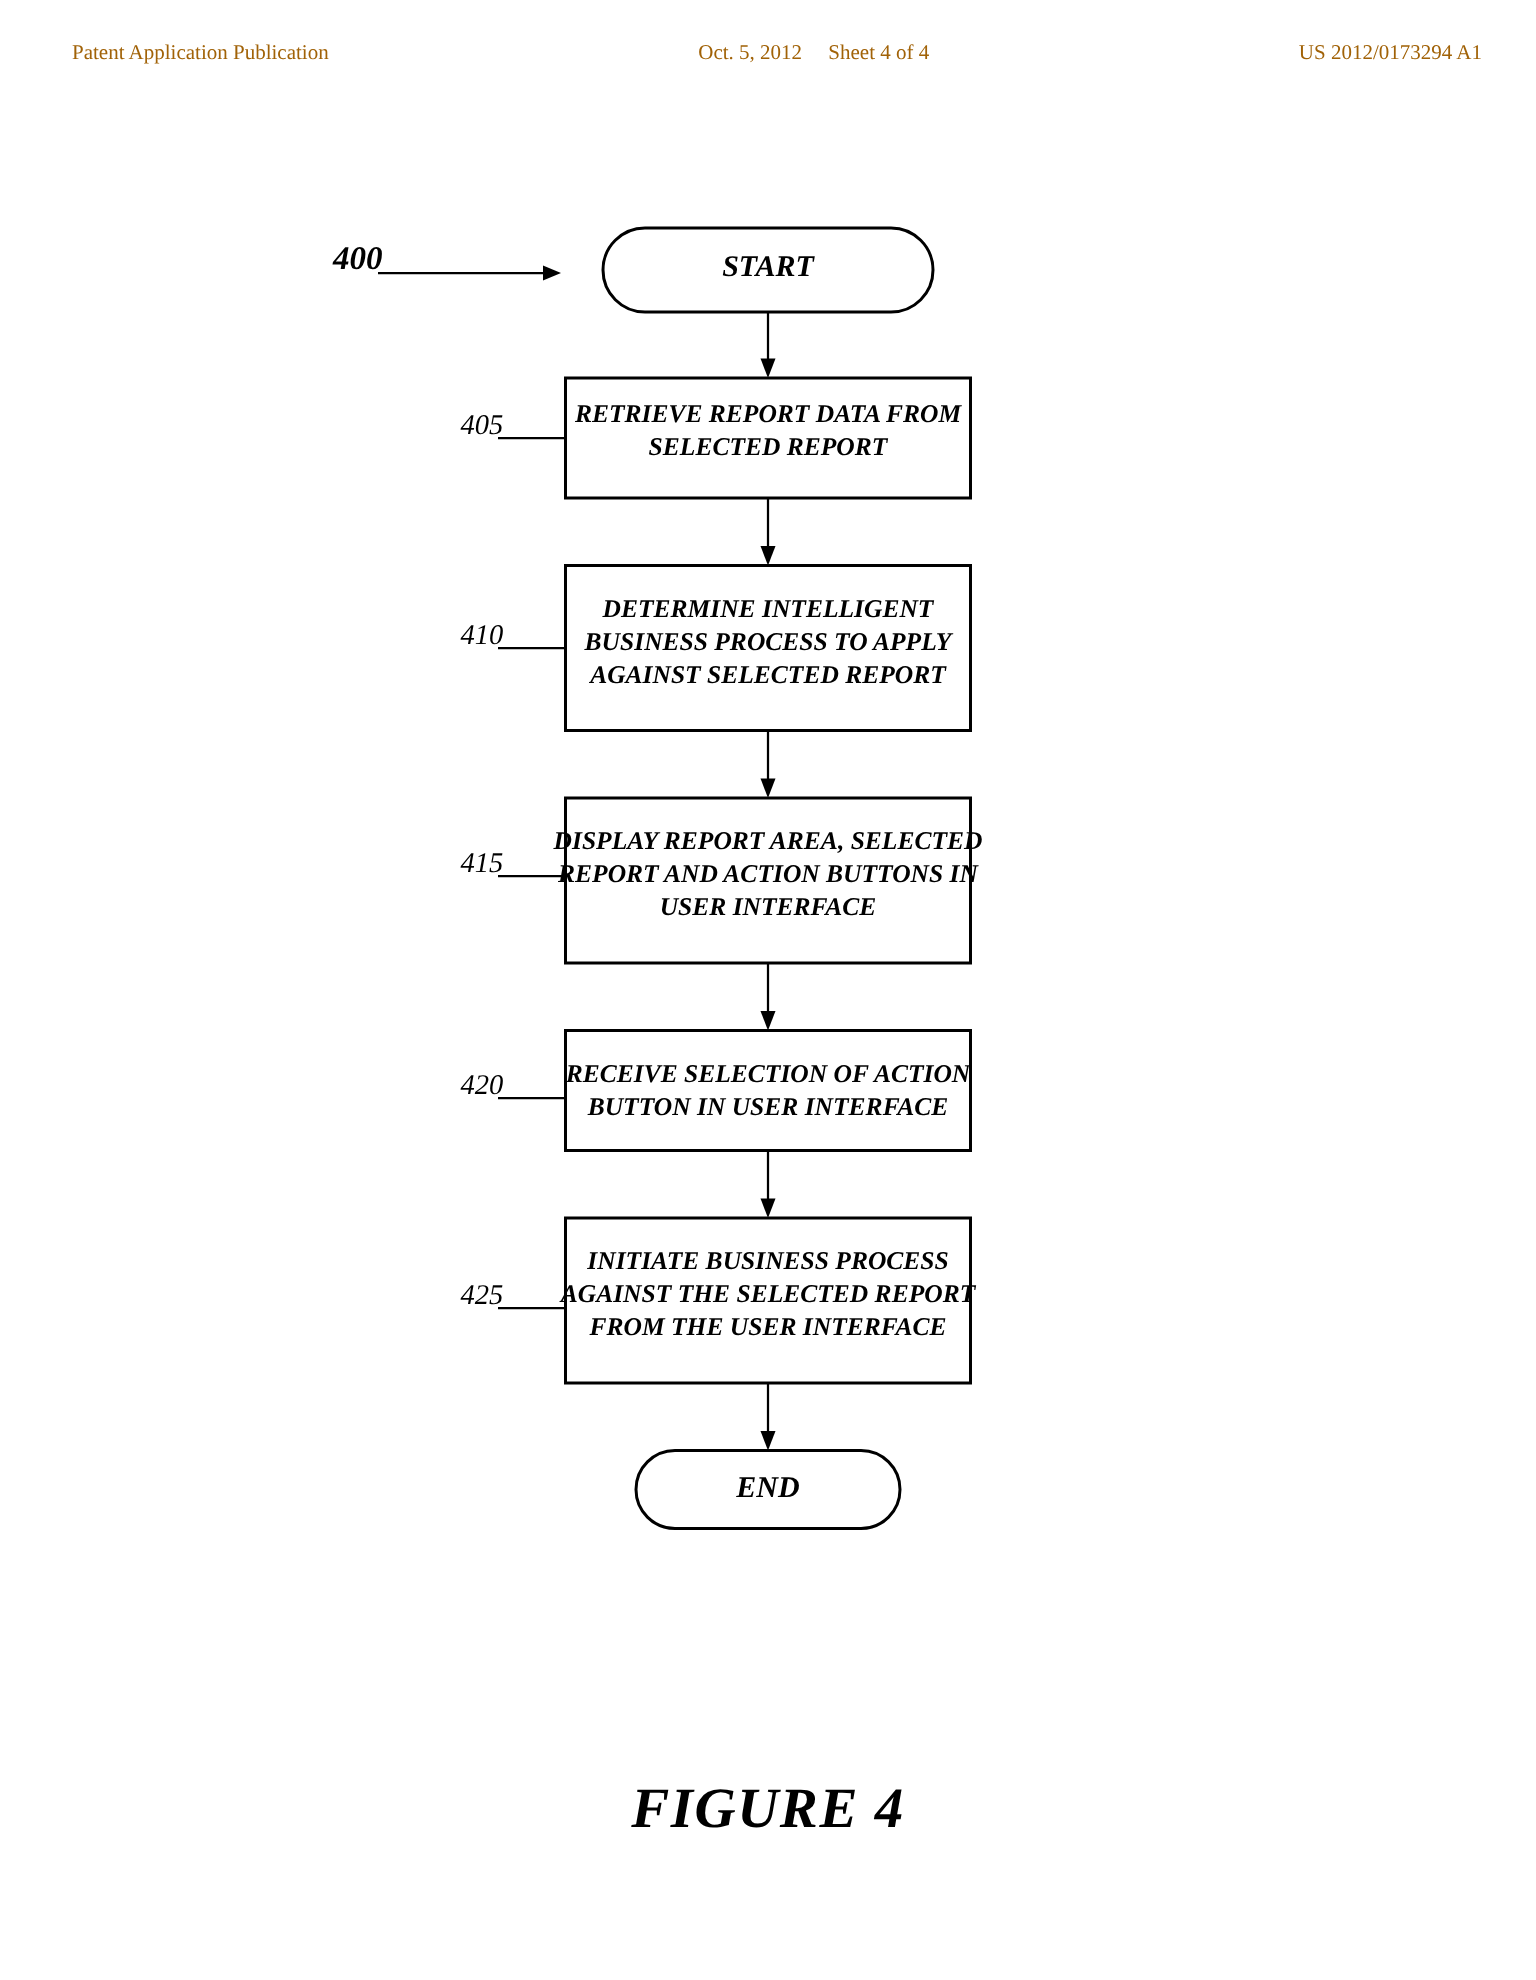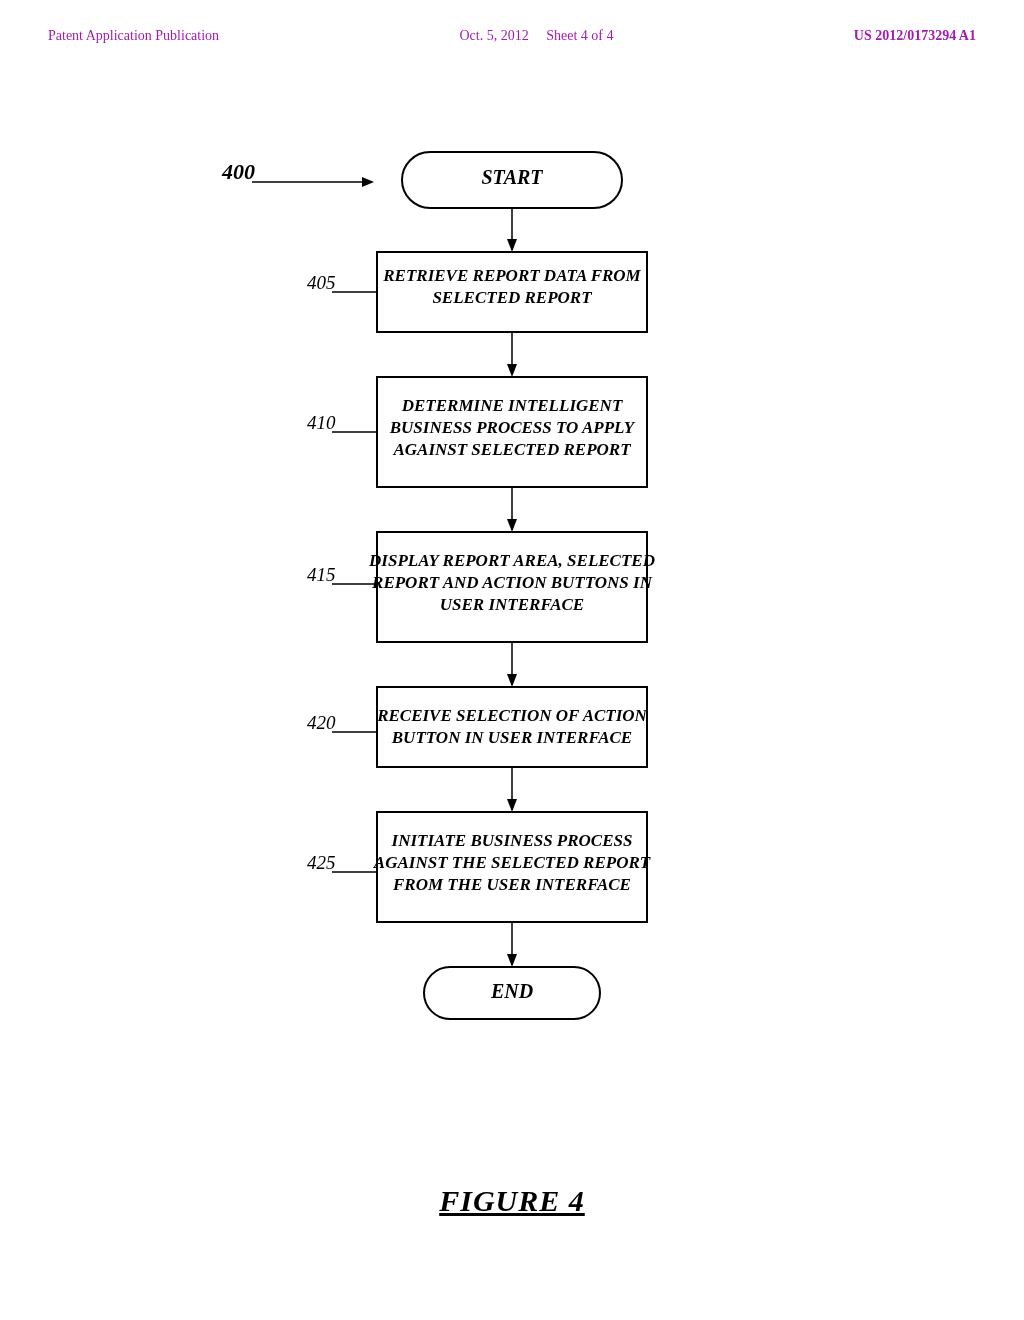--- a/index.html
+++ b/index.html
@@ -10,60 +10,58 @@
       min-height: 1320px;
       position: relative;
       overflow-x: hidden;
     }
 
     
     .header {
       display: flex;
       justify-content: space-between;
       align-items: flex-start;
-      padding: 28px 48px 0 48px;
+      padding: 28px 36px 0 48px;
       font-size: 14px;
-      color: #a21caf;
+      color: #a16207;
     }
     .header-left {
       font-weight: normal;
       font-size: 14px;
     }
     .header-center {
       font-size: 14px;
       text-align: center;
     }
     .header-right {
       font-size: 14px;
-      font-weight: bold;
     }
 
     
     .diagram-area {
       position: relative;
       width: 100%;
       margin-top: 30px;
     }
 
     svg.flowchart {
       display: block;
       margin: 0 auto;
       width: 700px;
       height: 1100px;
     }
 
     
     .figure-caption {
       text-align: center;
-      font-size: 30px;
+      font-size: 38px;
       font-style: italic;
       font-weight: bold;
       margin-top: 10px;
       letter-spacing: 1px;
-      text-decoration: underline;
     }
   </style>
 </head>
 <body>
 
 <div class="header">
   <div class="header-left">Patent Application Publication</div>
   <div class="header-center">
     <span>Oct. 5, 2012</span>&nbsp;&nbsp;&nbsp;&nbsp;
     <span>Sheet 4 of 4</span>

